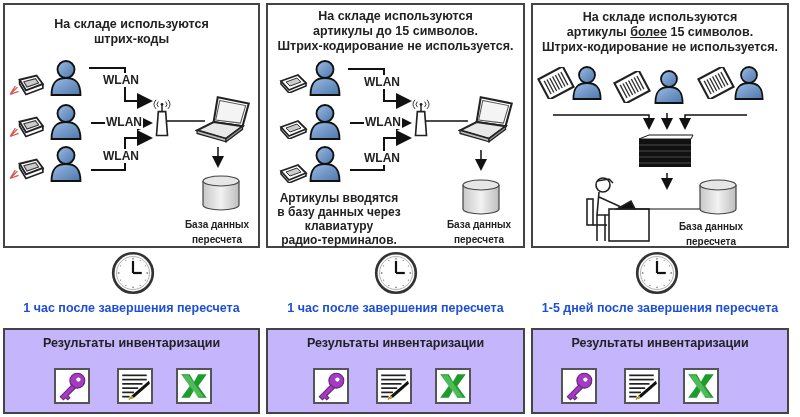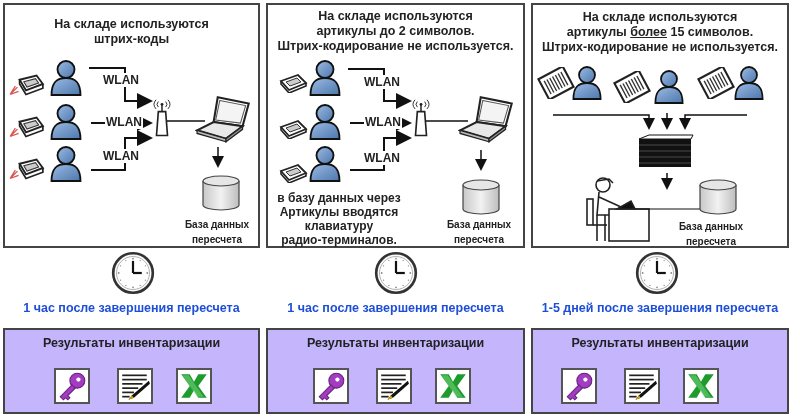--- a/index.html
+++ b/index.html
@@ -148,21 +148,21 @@
   <div class="lbl small" style="left:98px;top:144px;background:#fff;">WLAN</div>
   <div class="lbl" style="left:168px;top:212px;width:88px;">
     <div>База данных</div>
     <div>пересчета</div>
   </div>
 </div>
 
 <div class="panel" style="left:266px;top:3px;width:259px;height:245px;">
   <div class="ptitle" style="top:4px;">
     <div>На складе используются</div>
-    <div>артикулы до 2 символов.</div>
+    <div>артикулы до 15 символов.</div>
     <div>Штрих-кодирование не используется.</div>
   </div>
   <svg width="259" height="245">
     <use href="#terminal" x="10" y="68" width="30" height="20"></use>
     <use href="#terminal" x="10" y="114" width="30" height="20"></use>
     <use href="#terminal" x="10" y="158" width="30" height="20"></use>
     <use href="#user" x="40" y="54" width="34" height="38"></use>
     <use href="#user" x="40" y="98" width="34" height="38"></use>
     <use href="#user" x="40" y="140" width="34" height="38"></use>
     <path d="M80 64 L116 64 L116 96 L140 96" fill="none" stroke="#111" stroke-width="2" marker-end="url(#ah)"></path>
@@ -171,22 +171,22 @@
     <use href="#router" x="142" y="94" width="22" height="40"></use>
     <line x1="158" y1="116" x2="200" y2="116" stroke="#111" stroke-width="1.5"></line>
     <use href="#laptop" x="190" y="88" width="62" height="52"></use>
     <path d="M213 145 L213 163" stroke="#111" stroke-width="1.5" marker-end="url(#ah)"></path>
     <use href="#db" x="192" y="174" width="42" height="36"></use>
   </svg>
   <div class="lbl small" style="left:96px;top:70px;background:#fff;">WLAN</div>
   <div class="lbl small" style="left:96px;top:110px;background:#fff;padding:0 1px;">WLAN</div>
   <div class="lbl small" style="left:96px;top:146px;background:#fff;">WLAN</div>
   <div class="lbl small" style="left:6px;top:186px;width:130px;">
+    <div>Артикулы вводятся</div>
     <div>в базу данных через</div>
-    <div>Артикулы вводятся</div>
     <div>клавиатуру</div>
     <div>радио-терминалов.</div>
   </div>
   <div class="lbl" style="left:166px;top:212px;width:90px;">
     <div>База данных</div>
     <div>пересчета</div>
   </div>
 </div>
 
 <div class="panel" style="left:531px;top:3px;width:258px;height:245px;">

